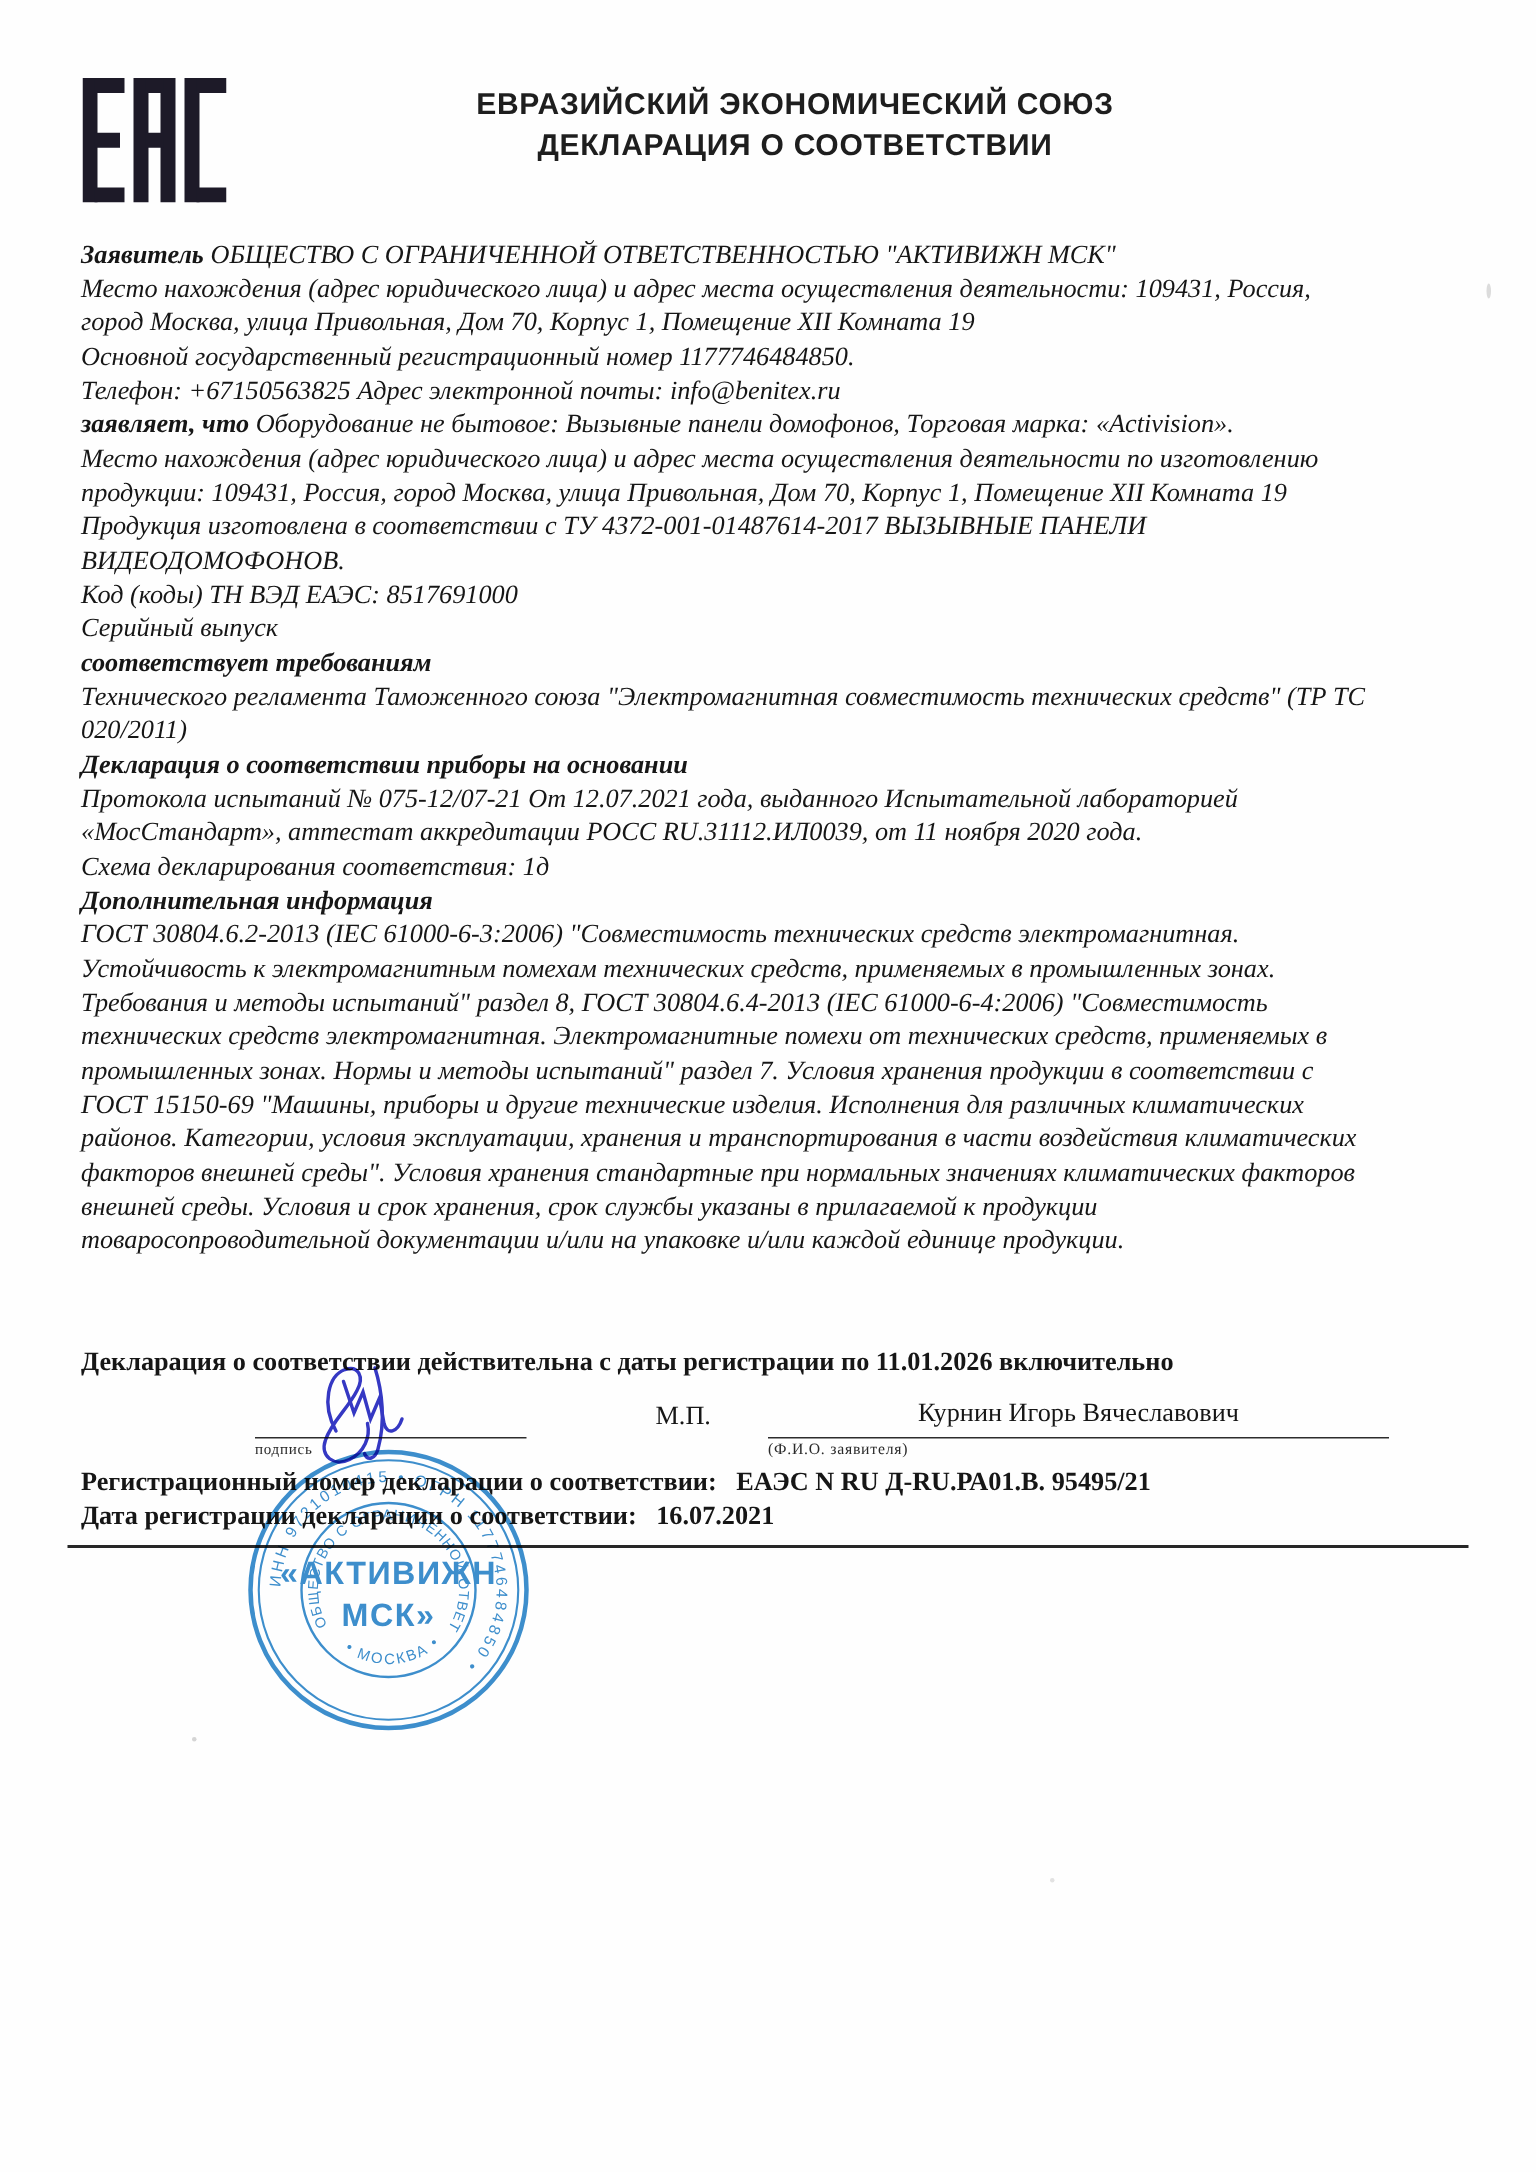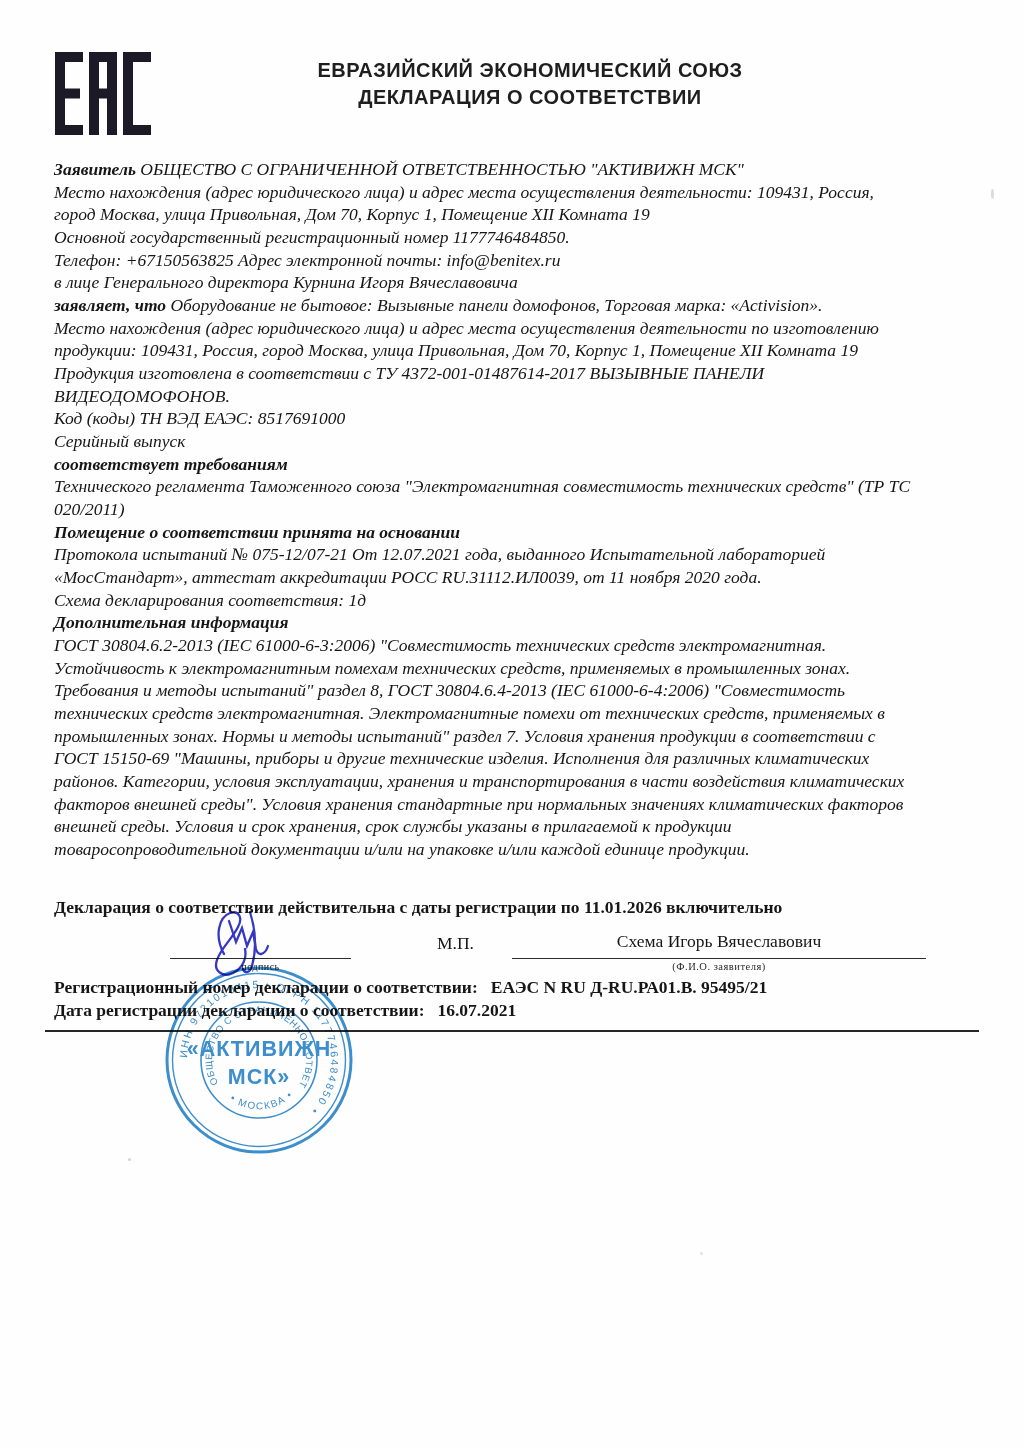--- a/index.html
+++ b/index.html
@@ -31,21 +31,21 @@
   .body-lines .b{font-weight:bold;}
   .validity{
     position:absolute;left:54px;top:897px;
     font-size:17.5px;font-weight:bold;white-space:nowrap;
   }
   
   .sig-underline{position:absolute;border-top:1.8px solid #2c2c2c;height:0;}
   .u-sign{left:170px;top:958px;width:181px;}
   .u-name{left:512px;top:958px;width:414px;}
   .cap{
-    position:absolute;text-align:center;font-size:10px;color:#2a2a2a;
+    position:absolute;font-size:10px;color:#2a2a2a;
     letter-spacing:0.5px;
   }
   .cap-sign{left:170px;top:961px;width:181px;}
   .cap-fio{left:512px;top:961px;width:414px;font-size:10.5px;}
   .mp{position:absolute;left:437px;top:933px;font-size:17.5px;}
   .applicant-name{
     position:absolute;left:512px;top:931px;width:414px;
     text-align:center;font-size:17.5px;
   }
   
@@ -99,32 +99,31 @@
     <div>ЕВРАЗИЙСКИЙ ЭКОНОМИЧЕСКИЙ СОЮЗ</div>
     <div>ДЕКЛАРАЦИЯ О СООТВЕТСТВИИ</div>
   </div>
 
   <div class="body-lines" id="bodyLines">
       <div class="bl"><span class="b">Заявитель</span><span> ОБЩЕСТВО С ОГРАНИЧЕННОЙ ОТВЕТСТВЕННОСТЬЮ "АКТИВИЖН МСК"</span></div>
       <div class="bl"><span>Место нахождения (адрес юридического лица) и адрес места осуществления деятельности: 109431, Россия,</span></div>
       <div class="bl"><span>город Москва, улица Привольная, Дом 70, Корпус 1, Помещение XII Комната 19</span></div>
       <div class="bl"><span>Основной государственный регистрационный номер 1177746484850.</span></div>
       <div class="bl"><span>Телефон: +67150563825 Адрес электронной почты: info@benitex.ru</span></div>
-      <div class="bl"><span>в лице Генерального директора Курнина Игоря Вячеславовича</span></div>
       <div class="bl"><span class="b">заявляет, что</span><span> Оборудование не бытовое: Вызывные панели домофонов, Торговая марка: «Activision».</span></div>
       <div class="bl"><span>Место нахождения (адрес юридического лица) и адрес места осуществления деятельности по изготовлению</span></div>
       <div class="bl"><span>продукции: 109431, Россия, город Москва, улица Привольная, Дом 70, Корпус 1, Помещение XII Комната 19</span></div>
       <div class="bl"><span>Продукция изготовлена в соответствии с ТУ 4372-001-01487614-2017 ВЫЗЫВНЫЕ ПАНЕЛИ</span></div>
       <div class="bl"><span>ВИДЕОДОМОФОНОВ.</span></div>
       <div class="bl"><span>Код (коды) ТН ВЭД ЕАЭС: 8517691000</span></div>
       <div class="bl"><span>Серийный выпуск</span></div>
       <div class="bl"><span class="b">соответствует требованиям</span></div>
       <div class="bl"><span>Технического регламента Таможенного союза "Электромагнитная совместимость технических средств" (ТР ТС</span></div>
       <div class="bl"><span>020/2011)</span></div>
-      <div class="bl"><span class="b">Помещение о соответствии принята на основании</span></div>
+      <div class="bl"><span class="b">Декларация о соответствии приборы на основании</span></div>
       <div class="bl"><span>Протокола испытаний № 075-12/07-21 От 12.07.2021 года, выданного Испытательной лабораторией</span></div>
       <div class="bl"><span>«МосСтандарт», аттестат аккредитации РОСС RU.31112.ИЛ0039, от 11 ноября 2020 года.</span></div>
       <div class="bl"><span>Схема декларирования соответствия: 1д</span></div>
       <div class="bl"><span class="b">Дополнительная информация</span></div>
       <div class="bl"><span>ГОСТ 30804.6.2-2013 (IEC 61000-6-3:2006) "Совместимость технических средств электромагнитная.</span></div>
       <div class="bl"><span>Устойчивость к электромагнитным помехам технических средств, применяемых в промышленных зонах.</span></div>
       <div class="bl"><span>Требования и методы испытаний" раздел 8, ГОСТ 30804.6.4-2013 (IEC 61000-6-4:2006) "Совместимость</span></div>
       <div class="bl"><span>технических средств электромагнитная. Электромагнитные помехи от технических средств, применяемых в</span></div>
       <div class="bl"><span>промышленных зонах. Нормы и методы испытаний" раздел 7. Условия хранения продукции в соответствии с</span></div>
       <div class="bl"><span>ГОСТ 15150-69 "Машины, приборы и другие технические изделия. Исполнения для различных климатических</span></div>
@@ -132,21 +131,21 @@
       <div class="bl"><span>факторов внешней среды". Условия хранения стандартные при нормальных значениях климатических факторов</span></div>
       <div class="bl"><span>внешней среды. Условия и срок хранения, срок службы указаны в прилагаемой к продукции</span></div>
       <div class="bl"><span>товаросопроводительной документации и/или на упаковке и/или каждой единице продукции.</span></div>
     </div>
 
   <div class="validity">Декларация о соответствии действительна с даты регистрации по 11.01.2026 включительно</div>
 
   <div class="sig-underline u-sign"></div>
   <div class="cap cap-sign">подпись</div>
   <div class="mp">М.П.</div>
-  <div class="applicant-name">Схема Игорь Вячеславович</div>
+  <div class="applicant-name">Курнин Игорь Вячеславович</div>
   <div class="sig-underline u-name"></div>
   <div class="cap cap-fio">(Ф.И.О. заявителя)</div>
 
   <div class="reg-line reg-1">
     <span>Регистрационный номер декларации о соответствии:</span><span class="gap"></span><span>ЕАЭС N RU Д-RU.РА01.В. 95495/21</span>
   </div>
   <div class="reg-line reg-2">
     <span>Дата регистрации декларации о соответствии:</span><span class="gap"></span><span>16.07.2021</span>
   </div>
 

